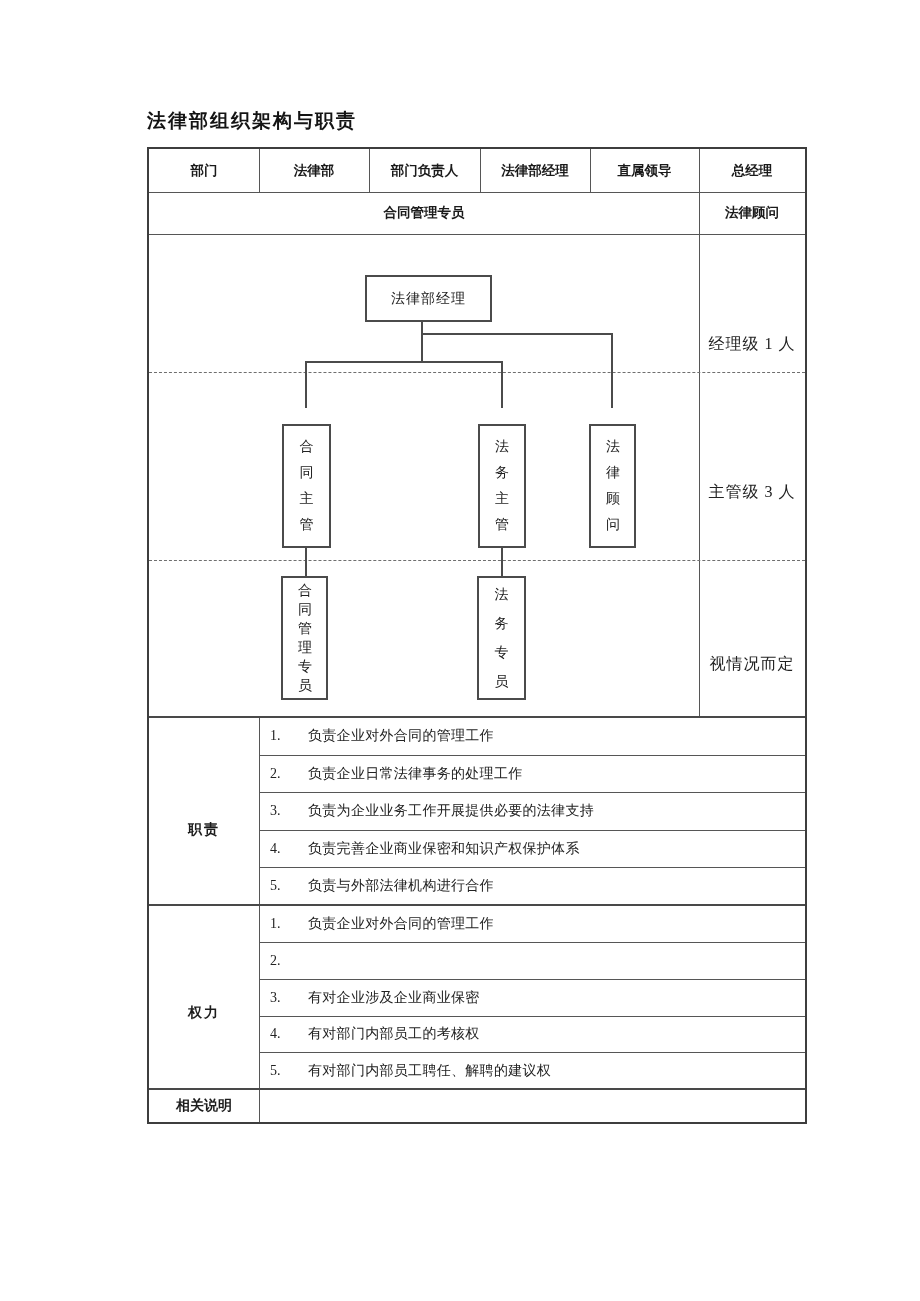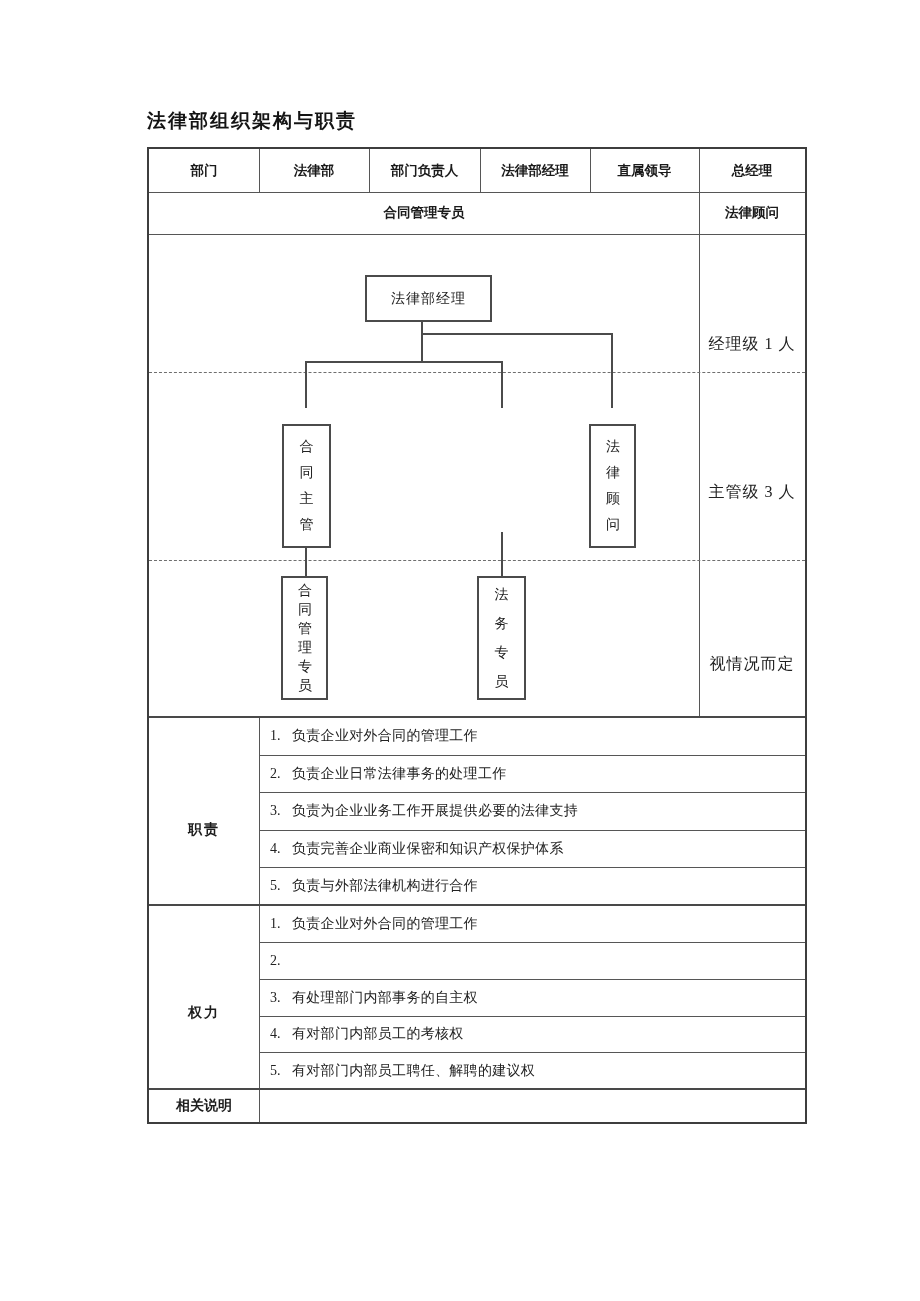--- a/index.html
+++ b/index.html
@@ -26,21 +26,21 @@
   .lh29 { line-height:29px; }
   .lh19 { line-height:19px; }
   .staff { position:absolute; left:550px; width:106px; text-align:center;
            font-size:16px; transform:translateY(-50%); letter-spacing:1px; color:#222; }
   .seclabel { position:absolute; left:0; width:110px; text-align:center; font-size:14px;
               font-weight:600; transform:translateY(-50%); letter-spacing:2px; color:#1c1c1c; }
   .seclabel.sm { letter-spacing:0; }
   .irow { position:absolute; left:110px; width:546px; display:flex; align-items:center;
           font-size:14px; color:#222; }
   .irow .num { margin-left:11px; width:22px; flex:none; }
-  .irow .txt { letter-spacing:0.3px; }
+  .irow .txt { letter-spacing:0.3px;margin-left:16px; }
 </style>
 </head>
 <body>
 
 <div class="page">
 
   <div class="title">法律部组织架构与职责</div>
 
   <div class="tbl">
 
@@ -82,20 +82,21 @@
     <div class="conn" style="left:272px;top:184px;width:192px;height:2px"></div>
     <div class="conn" style="left:462px;top:184px;width:2px;height:75px"></div>
     <div class="conn" style="left:156px;top:212px;width:198px;height:2px"></div>
     <div class="conn" style="left:156px;top:212px;width:2px;height:47px"></div>
     <div class="conn" style="left:352px;top:212px;width:2px;height:47px"></div>
     <div class="conn" style="left:156px;top:383px;width:2px;height:44px"></div>
     <div class="conn" style="left:352px;top:383px;width:2px;height:44px"></div>
 
     <div class="obox h" style="left:216px;top:126px;width:127px;height:47px">法律部经理</div>
     <div class="obox v lh26" style="left:133px;top:259px;width:49px;height:124px">合同主管</div>
+    <div class="obox v lh26" style="left:329px;top:259px;width:48px;height:124px">法务主管</div>
     <div class="obox v lh26" style="left:440px;top:259px;width:47px;height:124px">法律顾问</div>
     <div class="obox v lh19" style="left:132px;top:427px;width:47px;height:124px">合同管理专员</div>
     <div class="obox v lh29" style="left:328px;top:427px;width:49px;height:124px">法务专员</div>
 
     <div class="staff" style="top:195px">经理级 1 人</div>
     <div class="staff" style="top:343px">主管级 3 人</div>
     <div class="staff" style="top:515px">视情况而定</div>
 
     <div class="seclabel" style="top:681px">职责</div>
     <div class="irow" style="top:568px;height:38px">
@@ -122,21 +123,21 @@
     <div class="seclabel" style="top:864px">权力</div>
     <div class="irow" style="top:756px;height:37px">
       <span class="num">1.</span>
       <span class="txt">负责企业对外合同的管理工作</span>
     </div>
     <div class="irow" style="top:793px;height:37px">
       <span class="num">2.</span>
     </div>
     <div class="irow" style="top:830px;height:37px">
       <span class="num">3.</span>
-      <span class="txt">有处理部门内部事务的自主权</span>
+      <span class="txt">有对企业涉及企业商业保密</span>
     </div>
     <div class="irow" style="top:867px;height:36px">
       <span class="num">4.</span>
       <span class="txt">有对部门内部员工的考核权</span>
     </div>
     <div class="irow" style="top:903px;height:37px">
       <span class="num">5.</span>
       <span class="txt">有对部门内部员工聘任、解聘的建议权</span>
     </div>
 

